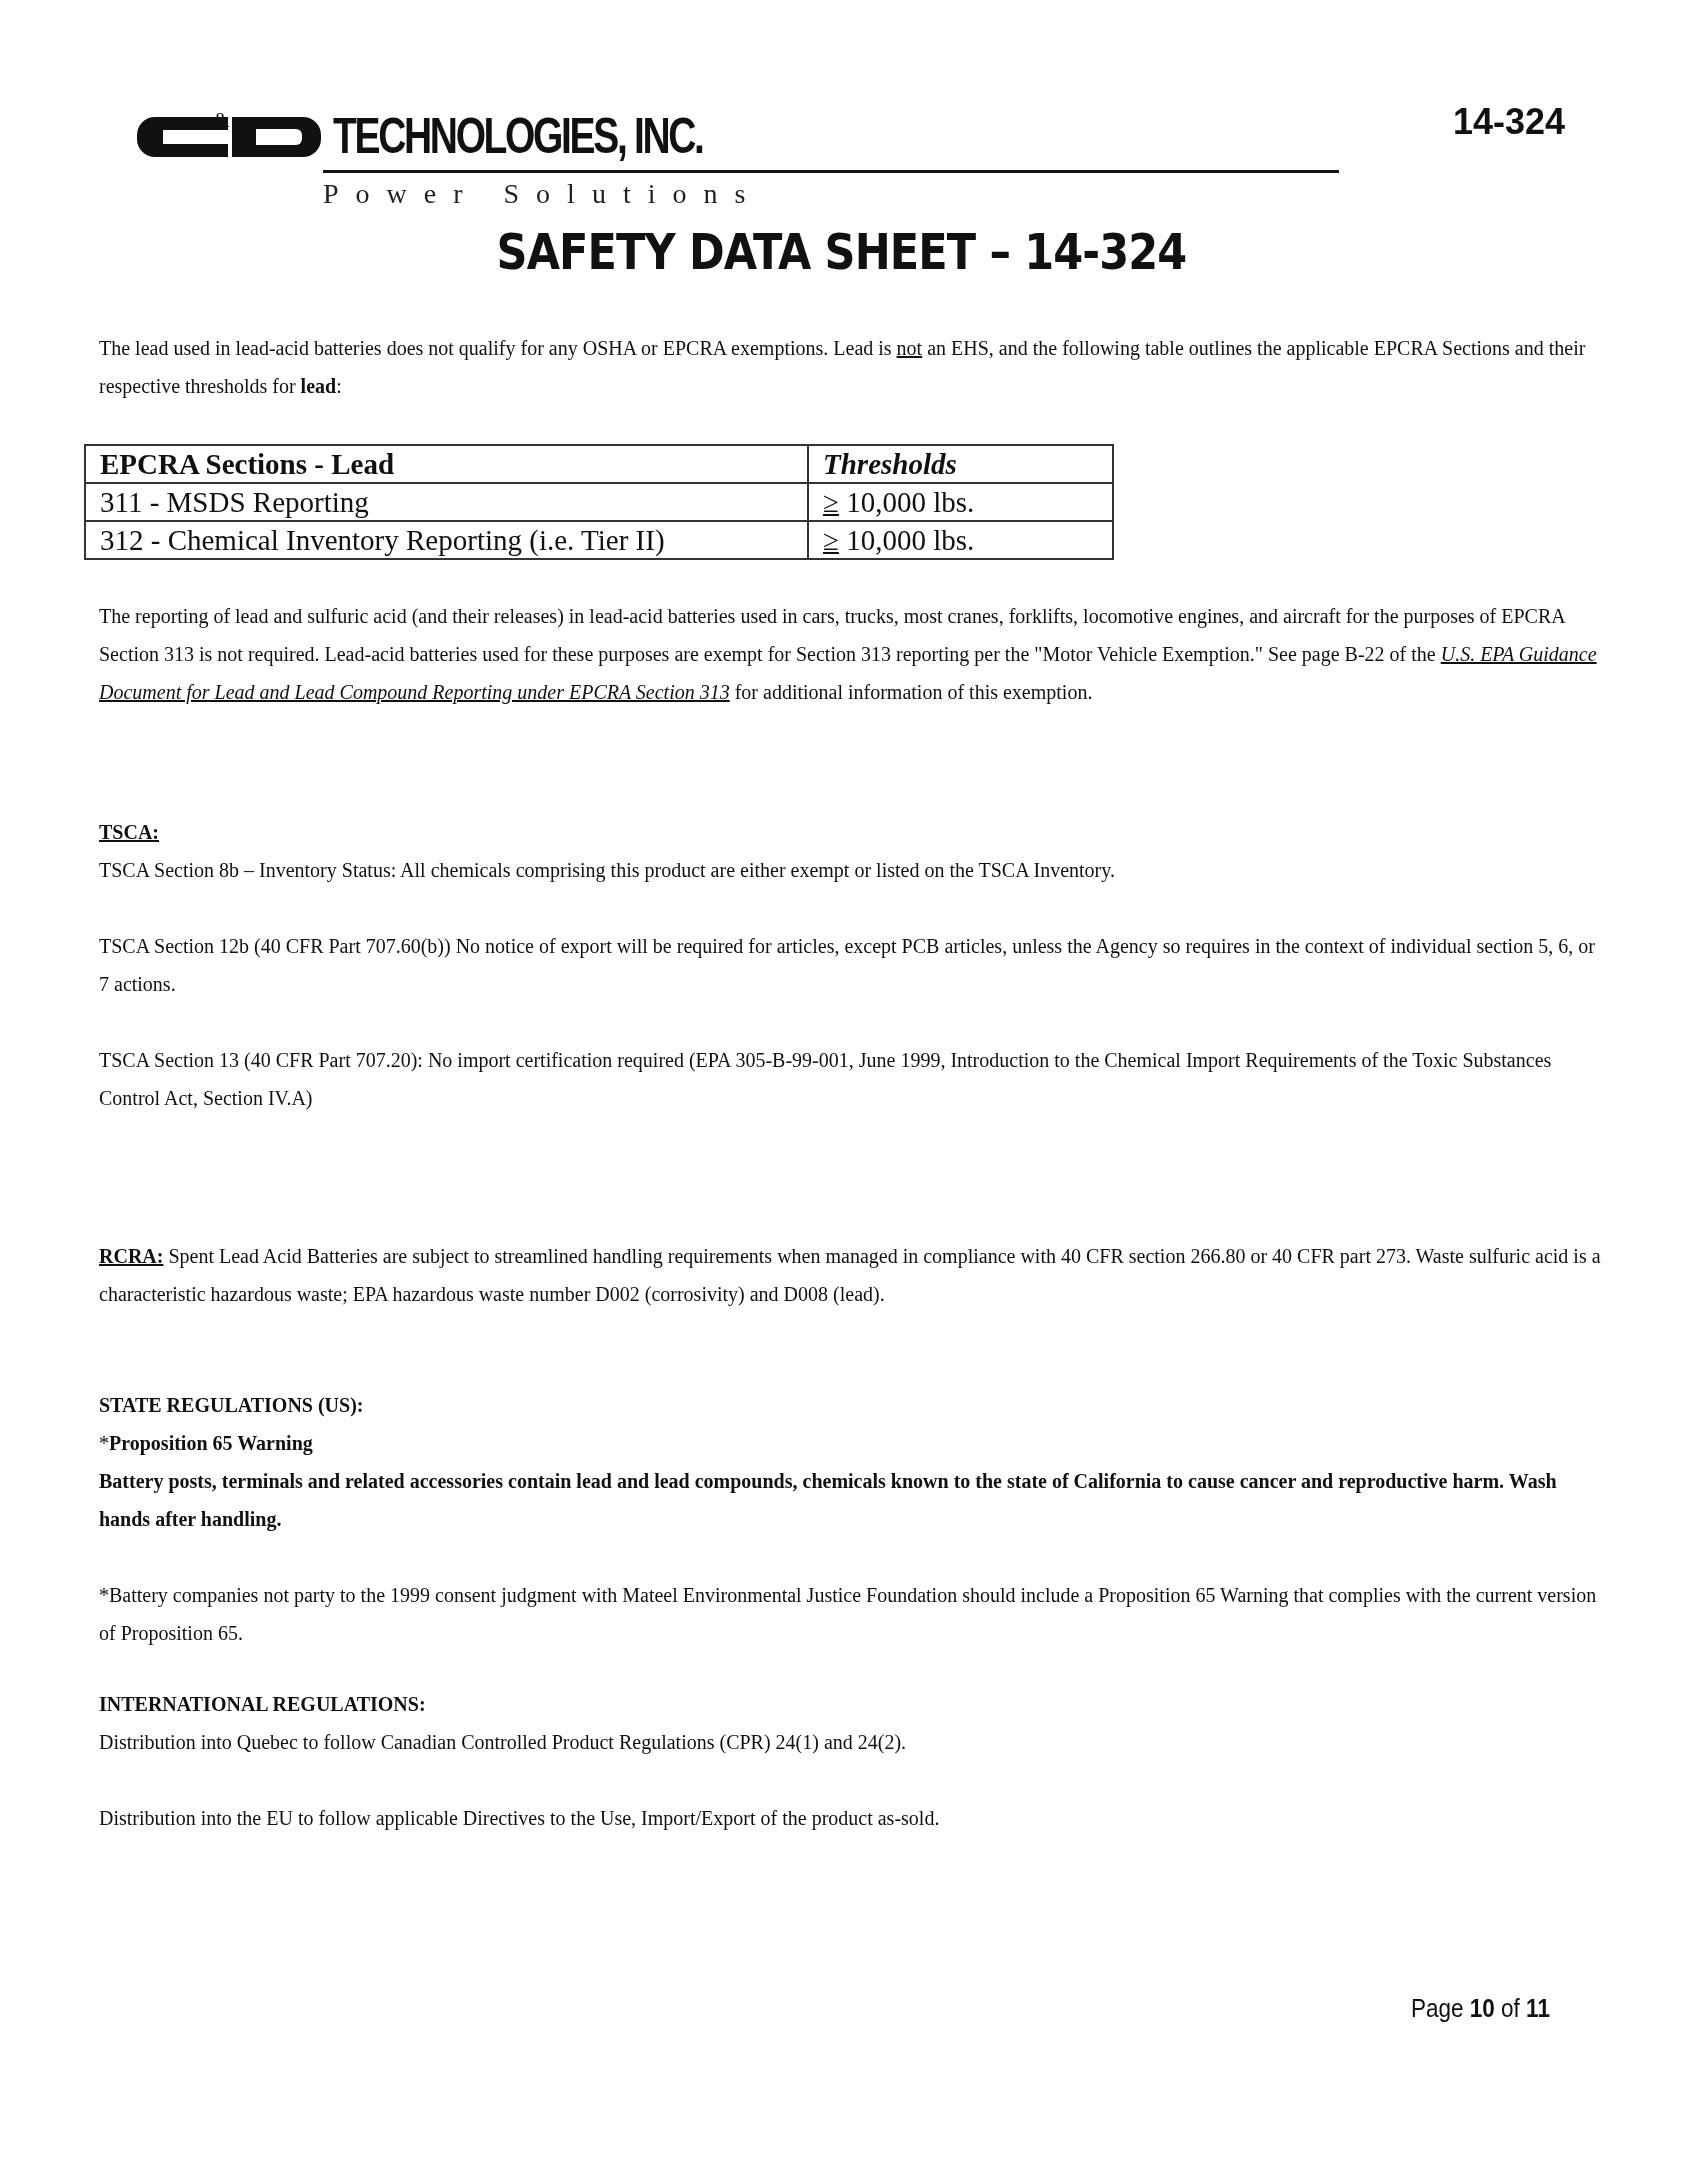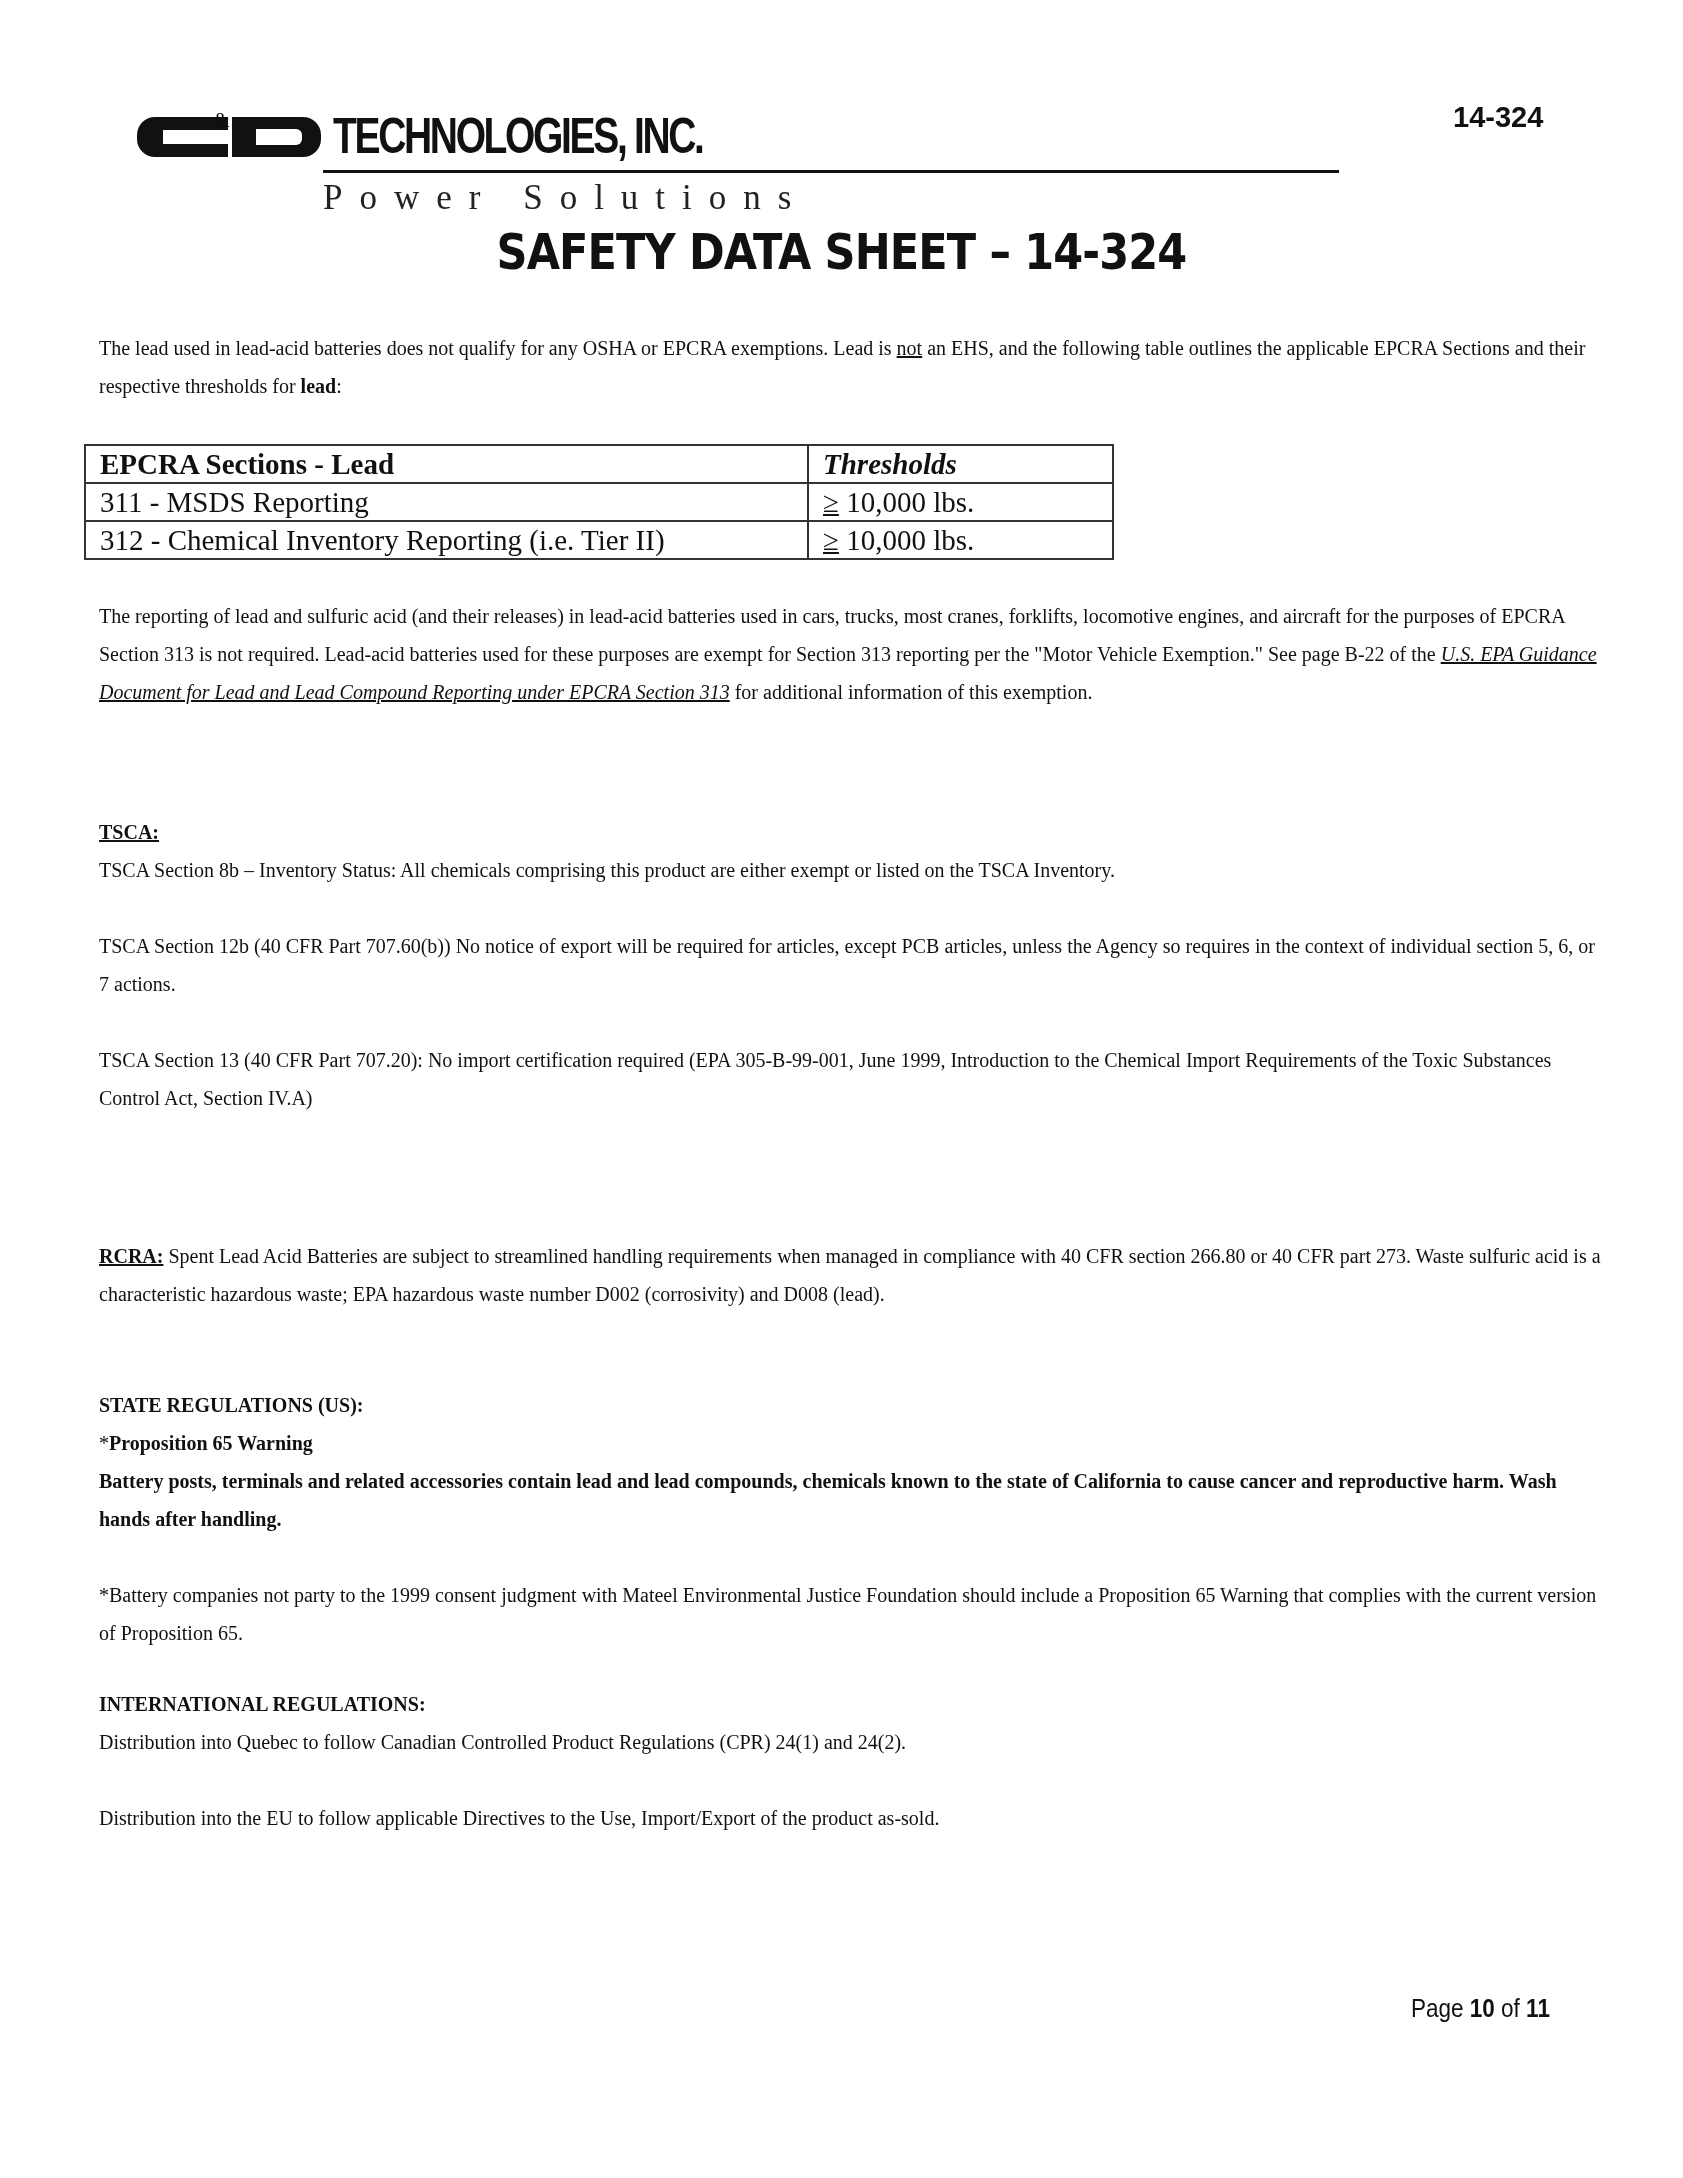--- a/index.html
+++ b/index.html
@@ -8,22 +8,22 @@
   
   .logo { left:137px; top:111px; height:50px; display:flex; align-items:flex-end; }
   .logo-mark { position:relative; width:184px; height:48px; }
   .logo-c { position:absolute; left:0; top:4px; width:91px; height:40px; background:#111; border-radius:18px 0 0 18px; }
   .logo-c::after { content:""; position:absolute; left:26px; top:13px; width:69px; height:14px; background:#fff; }
   .logo-d { position:absolute; left:95px; top:4px; width:89px; height:40px; background:#111; border-radius:0 18px 18px 0; }
   .logo-d::after { content:""; position:absolute; left:24px; top:12px; width:46px; height:16px; background:#fff; border-radius:0 6px 6px 0; }
   .logo-amp { position:absolute; left:77px; top:-4px; font-size:20px; font-family:"Liberation Serif", serif; color:#111; }
   .logo-text { font-family:"Liberation Sans", sans-serif; font-weight:bold; font-size:50px; line-height:50px; letter-spacing:-3px; transform:scaleX(0.78); transform-origin:left bottom; margin-left:12px; white-space:nowrap; }
   .header-rule { left:323px; top:170px; width:1016px; height:3px; background:#111; }
-  .tagline { left:323px; top:178px; font-size:35px; letter-spacing:17px; font-family:"Liberation Serif", serif; color:#222; white-space:nowrap; }
-  .doc-number { left:1453px; top:101px; font-family:"Liberation Sans", sans-serif; font-weight:bold; font-size:29px; }
+  .tagline { left:323px; top:178px; font-size:28px; letter-spacing:17px; font-family:"Liberation Serif", serif; color:#222; white-space:nowrap; }
+  .doc-number { left:1453px; top:101px; font-family:"Liberation Sans", sans-serif; font-weight:bold; font-size:36px; }
   .title { left:0; width:1683px; top:223px; text-align:center; font-family:"DejaVu Sans", sans-serif; font-weight:bold; font-size:50px; letter-spacing:-1px; transform:scaleX(0.86); transform-origin:center; }
 
   
   .txt { left:99px; width:1505px; font-size:20px; line-height:38px; }
   .p { margin:0; }
   .u { text-decoration:underline; }
   .b { font-weight:bold; }
   .i { font-style:italic; }
 
   

